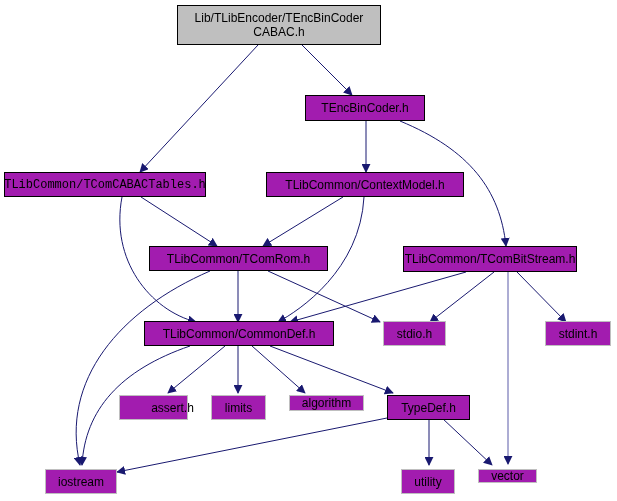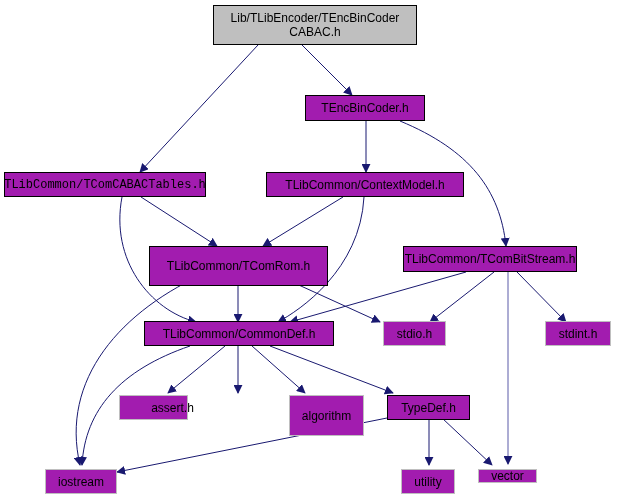--- a/index.html
+++ b/index.html
@@ -42,32 +42,33 @@
       <path d="M238,346 L238,393" marker-end="url(#arr)"></path>
       <path d="M252,346 L305,393" marker-end="url(#arr)"></path>
       <path d="M270,346 L393,393" marker-end="url(#arr)"></path>
       <path d="M190,346 C120,370 85,410 82,465" marker-end="url(#arr)"></path>
       <path d="M387,418 L117,472" marker-end="url(#arr)"></path>
       <path d="M429,418 L429,465" marker-end="url(#arr)"></path>
       <path d="M442,418 L492,465" marker-end="url(#arr)"></path>
     </g>
   </svg>
 
-  <div class="node root" style="left:177px;top:5px;width:204px;height:40px;margin-left:36px;">
+  <div class="node root" style="left:177px;top:5px;width:204px;height:40px;">
     <span>Lib/TLibEncoder/TEncBinCoder</span>
     <span>CABAC.h</span>
   </div>
 
   <div class="node proj clickable" style="left:305px;top:95px;width:120px;height:26px;">TEncBinCoder.h</div>
   <div class="node proj clickable" style="left:4px;top:172px;width:202px;height:25px;font-family:Liberation Mono, monospace;">TLibCommon/TComCABACTables.h</div>
   <div class="node proj clickable" style="left:266px;top:172px;width:198px;height:25px;">TLibCommon/ContextModel.h</div>
-  <div class="node proj clickable" style="left:149px;top:246px;width:179px;height:40px;">TLibCommon/TComRom.h</div>
+  <div class="node proj clickable" style="left:149px;top:246px;width:179px;height:25px;">TLibCommon/TComRom.h</div>
   <div class="node proj clickable" style="left:403px;top:246px;width:174px;height:26px;">TLibCommon/TComBitStream.h</div>
   <div class="node proj clickable" style="left:144px;top:321px;width:190px;height:25px;">TLibCommon/CommonDef.h</div>
   <div class="node sys" style="left:383px;top:321px;width:63px;height:25px;">stdio.h</div>
   <div class="node sys" style="left:545px;top:321px;width:66px;height:25px;">stdint.h</div>
   <div class="node sys" style="left:119px;top:395px;width:69px;height:25px;padding-left:38px;">assert.h</div>
-  <div class="node sys" style="left:289px;top:395px;width:75px;height:41px;">algorithm</div>
+  <div class="node sys" style="left:211px;top:395px;width:55px;height:25px;">limits</div>
+  <div class="node sys" style="left:289px;top:395px;width:75px;height:16px;">algorithm</div>
   <div class="node proj clickable" style="left:387px;top:395px;width:83px;height:25px;">TypeDef.h</div>
   <div class="node sys" style="left:45px;top:469px;width:72px;height:25px;">iostream</div>
   <div class="node sys" style="left:401px;top:469px;width:54px;height:25px;">utility</div>
   <div class="node sys" style="left:478px;top:469px;width:59px;height:14px;">vector</div>
 </div>
 
 </body></html>

